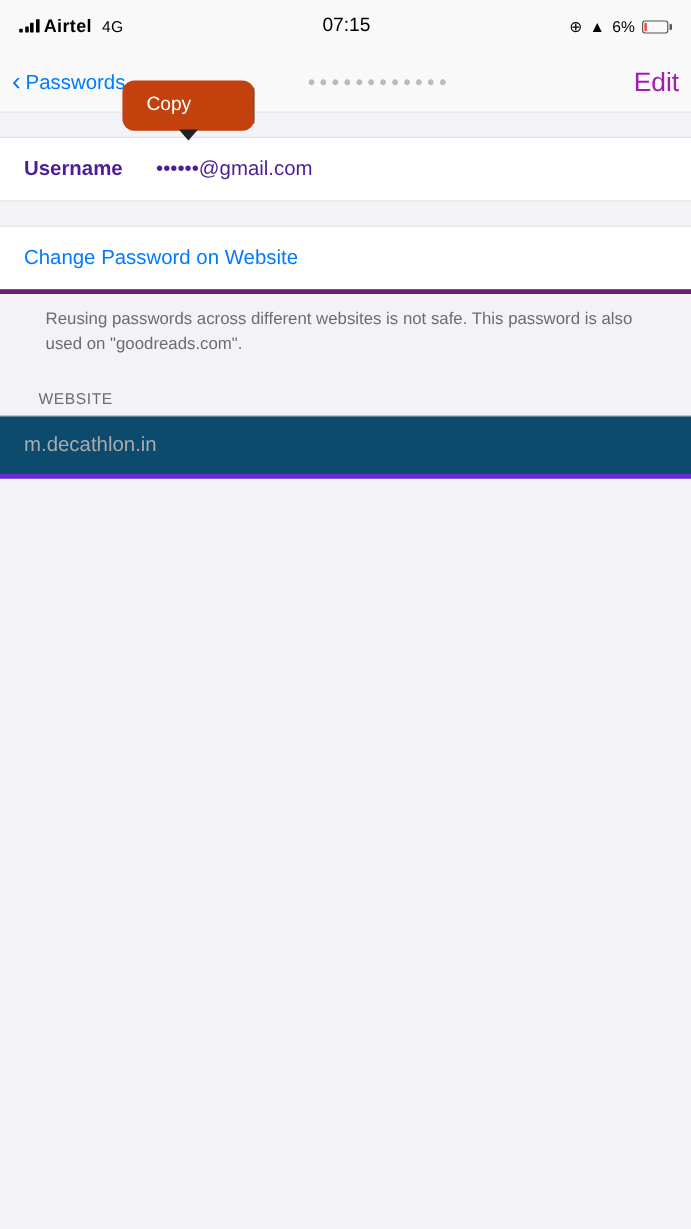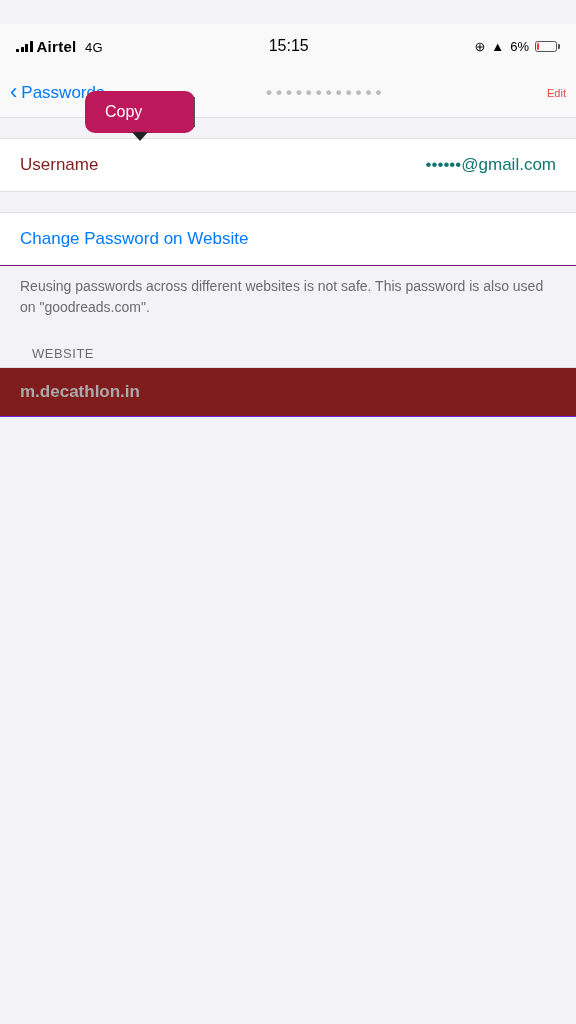--- a/index.html
+++ b/index.html
@@ -14,21 +14,20 @@
     }
 
     
     .status-bar {
       background: #f9f9f9;
       height: 44px;
       display: flex;
       align-items: center;
       justify-content: space-between;
       padding: 0 16px;
-      margin-top: 24px;
     }
     .status-left {
       font-size: 15px;
       font-weight: 600;
       letter-spacing: 0.3px;
     }
     .status-center {
       font-size: 16px;
       font-weight: 500;
     }
@@ -90,22 +89,22 @@
     .nav-title {
       font-size: 15px;
       color: #aaa;
       font-weight: 400;
       letter-spacing: 0.2px;
       flex: 1;
       text-align: center;
       padding: 0 60px;
     }
     .nav-edit {
-      color: #ef4444;
-      font-size: 11px;
+      color: #a21caf;
+      font-size: 22px;
       cursor: pointer;
     }
 
     
     .section-gap {
       height: 20px;
       background: #f2f2f7;
     }
 
     
@@ -120,41 +119,41 @@
       align-items: center;
       padding: 14px 20px;
       min-height: 52px;
       position: relative;
     }
     .table-row + .table-row {
       border-top: 1px solid #e8e8e8;
     }
     .row-label {
       font-size: 17px;
-      color: #7f1d1d;
-      font-weight: 400;
+      color: #4c1d95;
+      font-weight: 700;
       min-width: 110px;
     }
     .row-value {
       font-size: 17px;
-      color: #0f766e;
+      color: #4c1d95;
       flex: 1;
-      text-align: right;
+      text-align: left;
     }
 
     
     .tooltip-container {
       position: relative;
     }
     .tooltip {
       position: absolute;
       top: -6px;
-      left: 85px;
+      left: 102px;
       transform: translateY(-100%);
-      background: #be185d;
+      background: #c2410c;
       border-radius: 10px;
       display: flex;
       overflow: visible;
       z-index: 10;
       gap: 32px;
     }
     .tooltip::after {
       content: '';
       position: absolute;
       bottom: -8px;
@@ -175,54 +174,54 @@
     .tooltip-divider {
       width: 1px;
       background: #555;
       margin: 6px 0;
     }
 
     
     .link-section {
       background: #fff;
       border-top: 1px solid #e0e0e0;
-      border-bottom: 1px solid #701a75;
+      border-bottom: 4px solid #701a75;
     }
     .link-row {
       padding: 16px 20px;
     }
     .link-text {
       color: #007aff;
       font-size: 17px;
     }
 
     
     .warning-section {
       padding: 10px 20px 20px;
+      margin-left: 18px;
     }
     .warning-text {
       font-size: 14px;
       color: #6c6c70;
       line-height: 1.5;
     }
 
     
     .section-header {
       padding: 8px 32px 6px;
       font-size: 13px;
       color: #6c6c70;
       font-weight: 400;
       letter-spacing: 0.5px;
       text-transform: uppercase;
     }
     .website-section {
-      background: #7f1d1d;
+      background: #0c4a6e;
       border-top: 1px solid #e0e0e0;
-      border-bottom: 1px solid #6d28d9;
-      font-weight: bold;
+      border-bottom: 4px solid #6d28d9;
     }
     .website-value {
       padding: 14px 20px;
       font-size: 17px;
       color: #aaa;
     }
 
     
     .bottom-area {
       flex: 1;
@@ -250,21 +249,21 @@
   <div class="status-left">
     <div class="signal-bars">
       <div class="signal-bar" style="height:3px"></div>
       <div class="signal-bar" style="height:5px"></div>
       <div class="signal-bar" style="height:8px"></div>
       <div class="signal-bar" style="height:11px"></div>
     </div>
     <span>Airtel</span>
     <span style="font-size:13px;font-weight:500;margin-left:4px">4G</span>
   </div>
-  <div class="status-center">15:15</div>
+  <div class="status-center">07:15</div>
   <div class="status-right">
     <span style="font-size:13px">⊕</span>
     <span style="font-size:13px">▲</span>
     <span style="font-size:13px">6%</span>
     <div class="battery-icon">
       <div class="battery-body">
         <div class="battery-fill"></div>
       </div>
       <div class="battery-tip"></div>
     </div>

